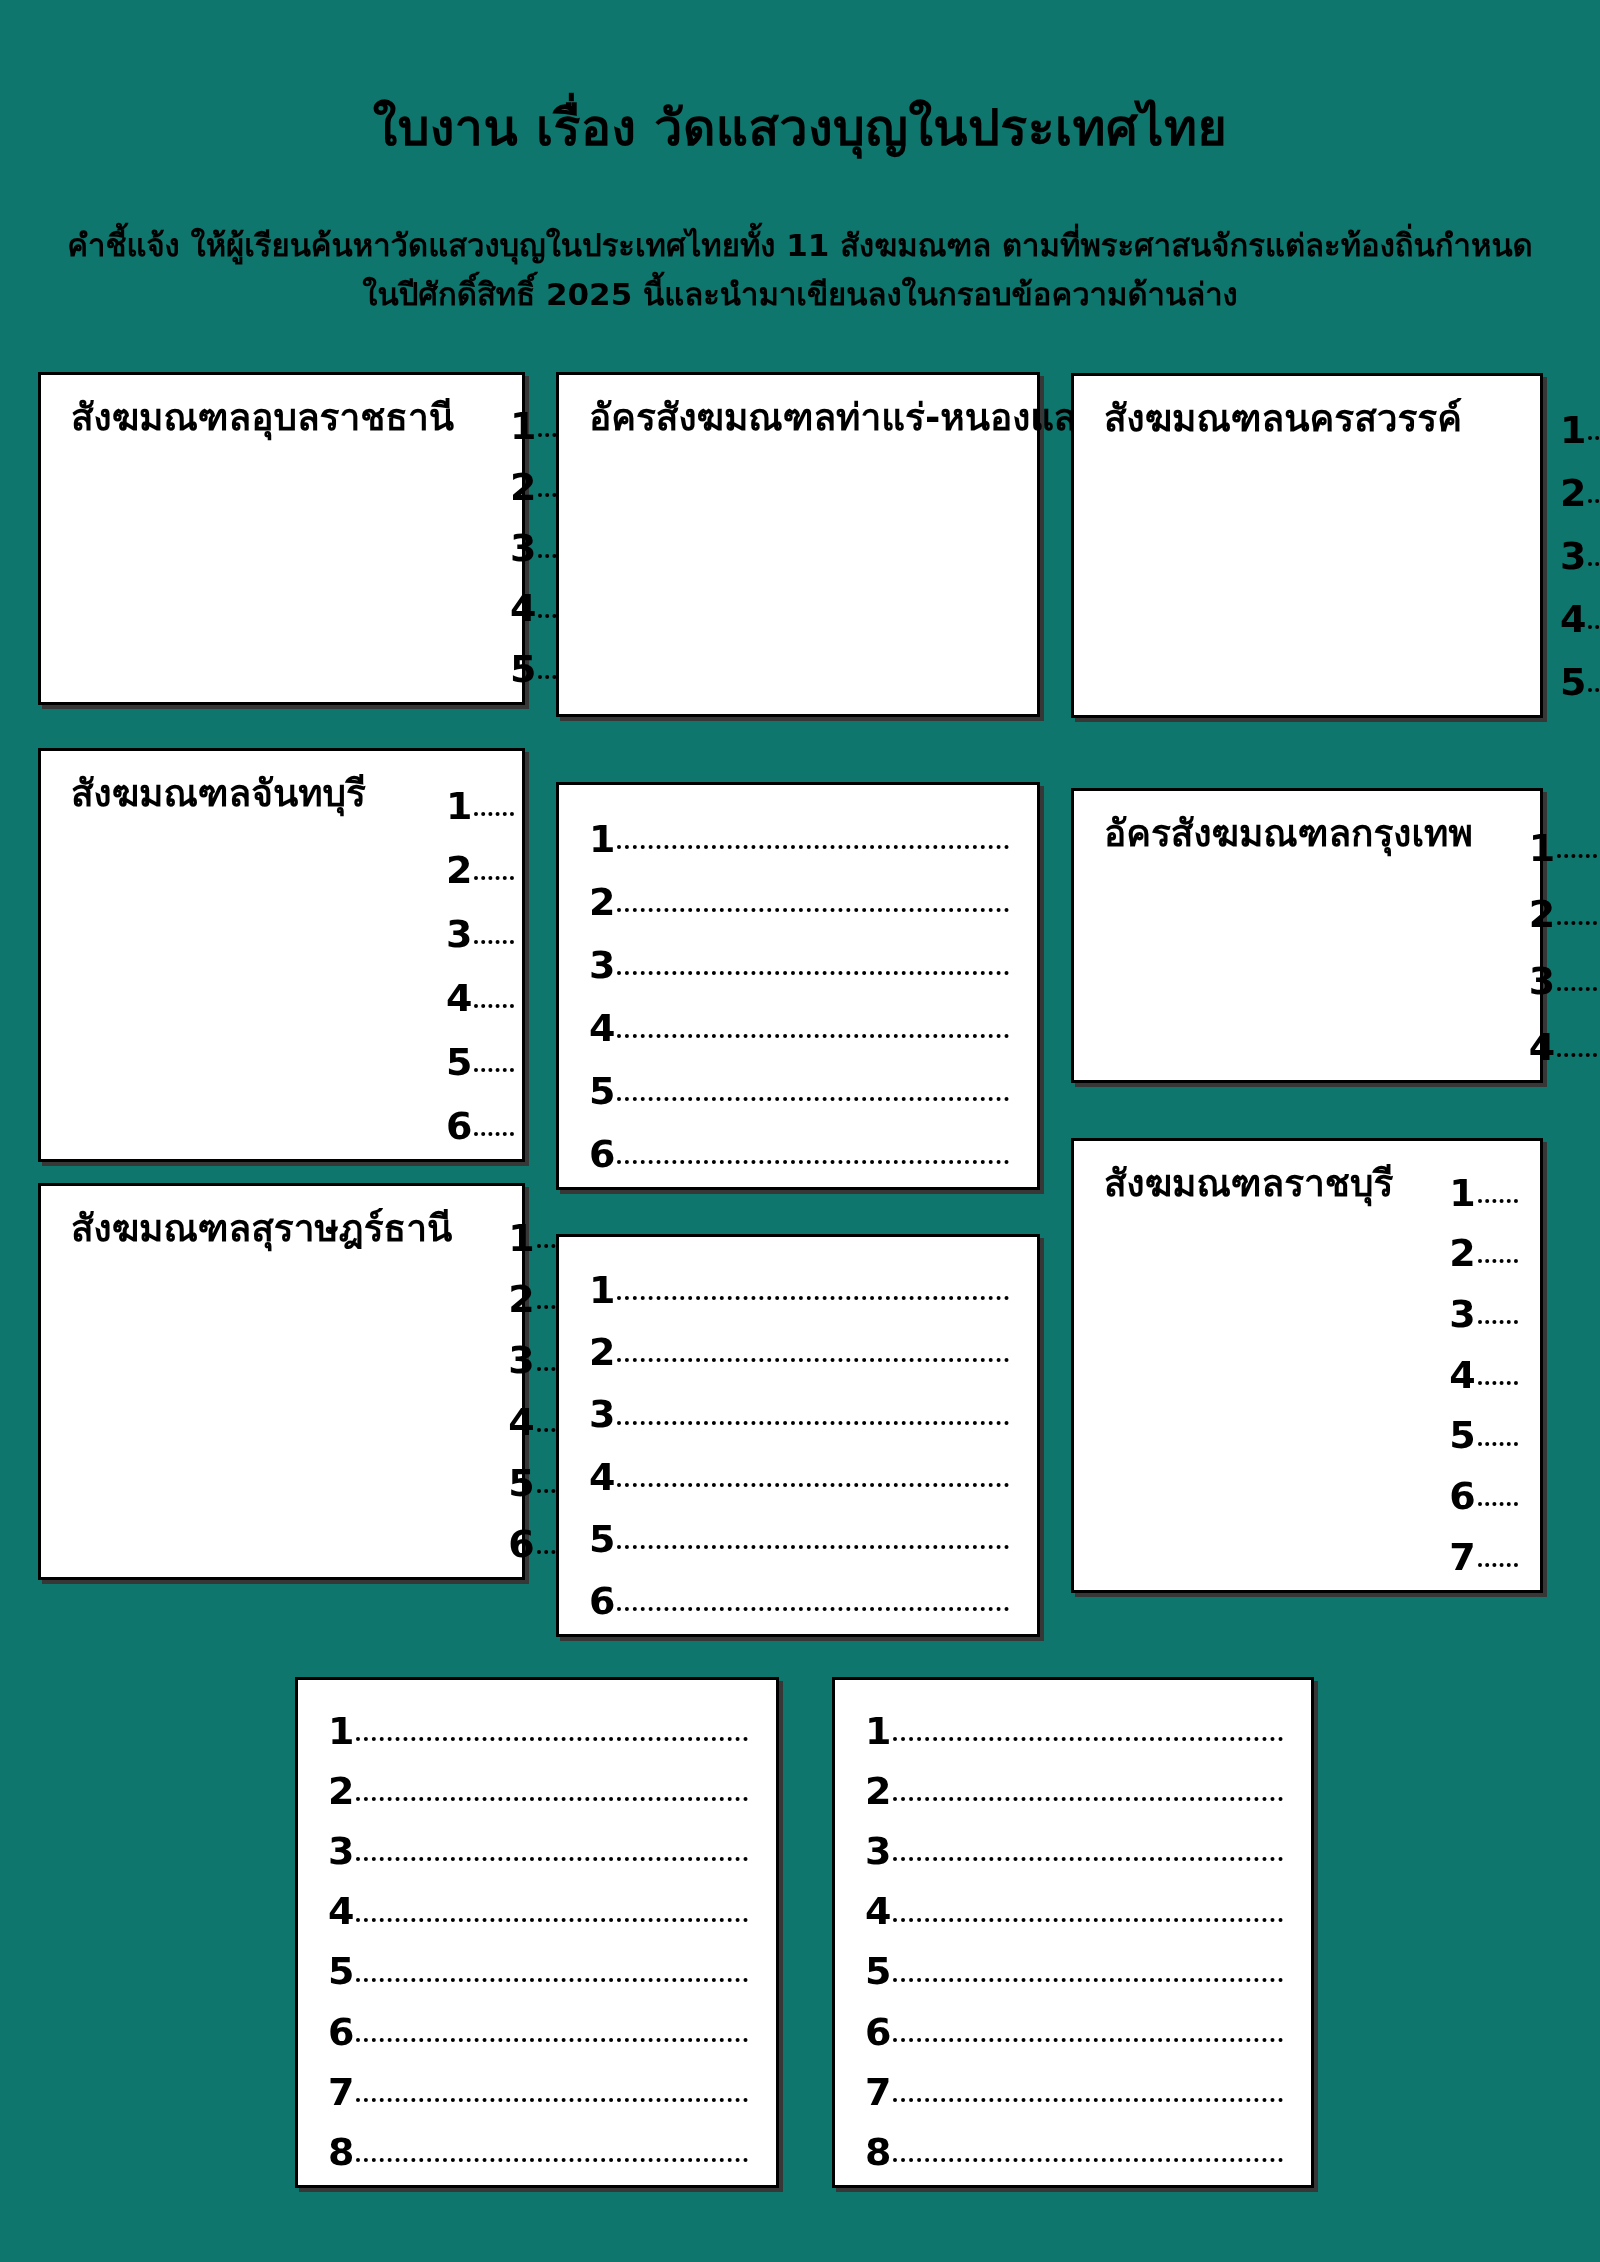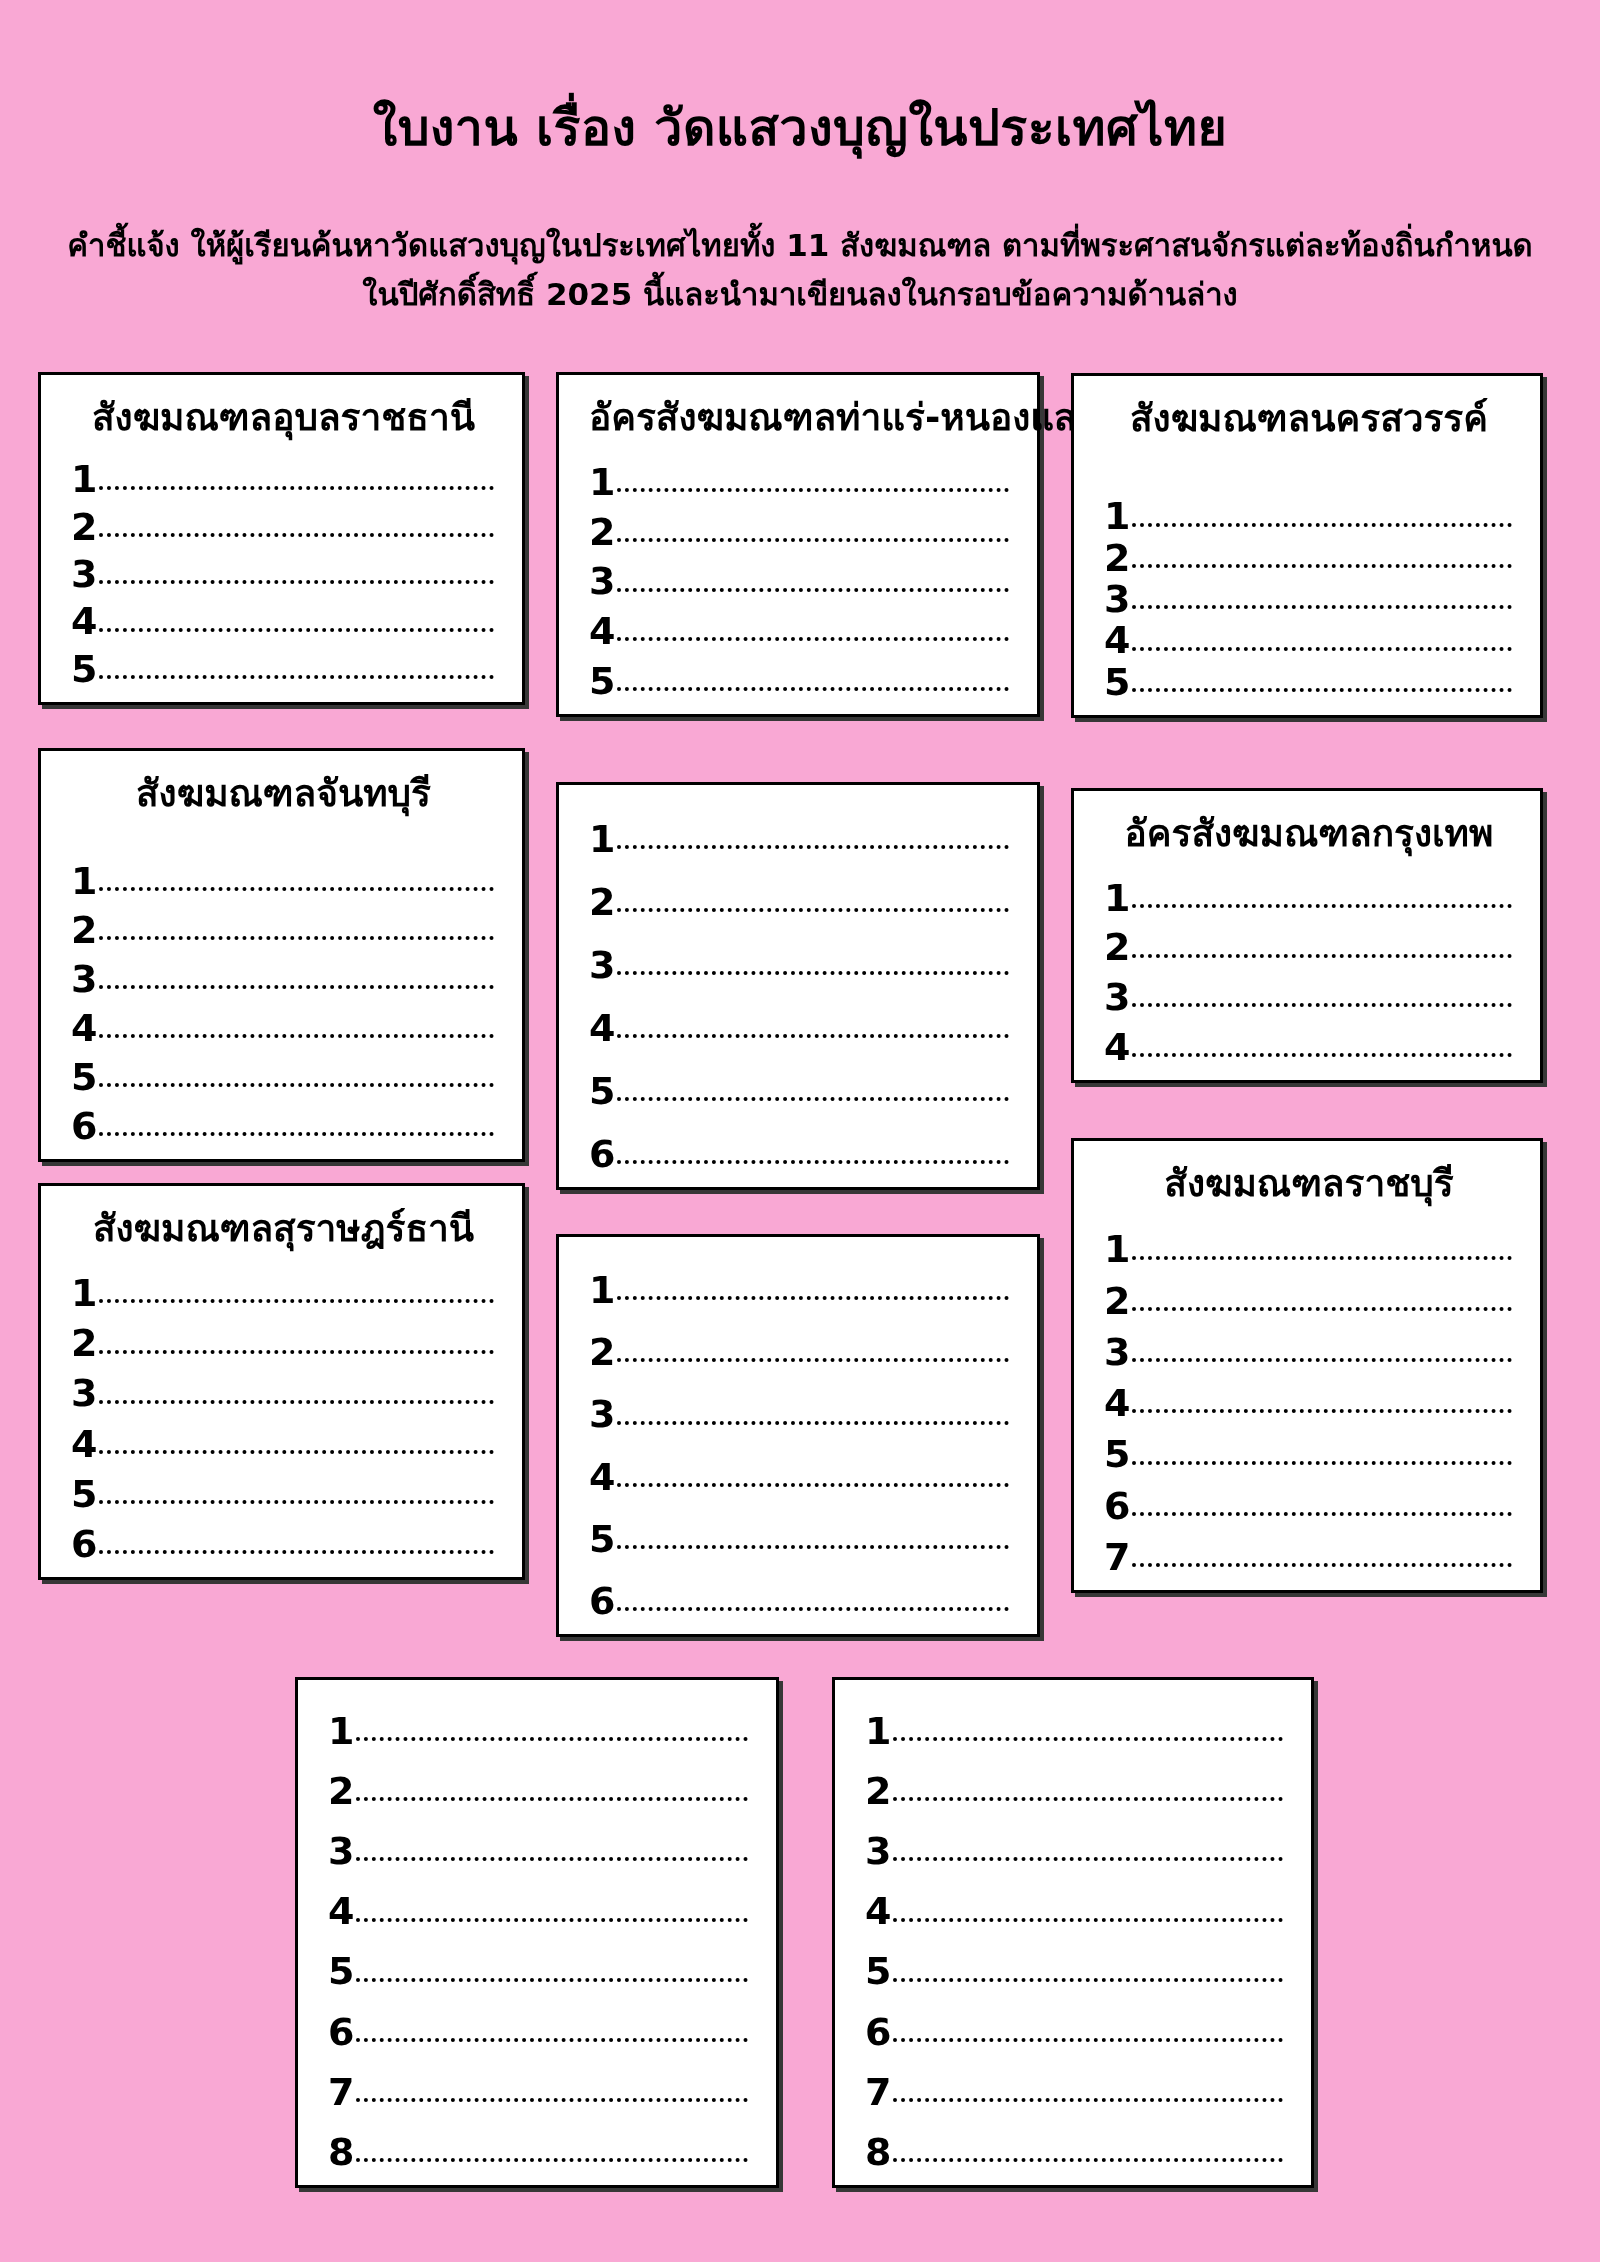--- a/index.html
+++ b/index.html
@@ -1,20 +1,20 @@
 <!DOCTYPE html>
 <html lang="th"><head>
 <meta charset="utf-8">
 <style>
   html, body { margin: 0; padding: 0; background: #ffffff; }
   .page {
     position: relative;
     width: 1600px;
     height: 2262px;
-    background: #f9a8d4;
+    background: #0f766e;
     color: #000000;
     font-family: "DejaVu Sans", "Liberation Sans", sans-serif;
     overflow: hidden;
   }
   .page-title {
     margin: 0;
     padding-top: 88px;
     text-align: center;
     font-size: 50px;
     font-weight: bold;
@@ -27,21 +27,21 @@
     font-weight: bold;
     line-height: 1.58;
   }
   .box {
     position: absolute;
     box-sizing: border-box;
     border: 3px solid #000000;
     background: #ffffff;
     box-shadow: 4px 4px 0 #373737;
     display: flex;
-    flex-direction: column;
+    flex-direction: row;
     text-align: center;
   }
   .box-title {
     margin: 0;
     padding: 20px 26px 0 30px;
     font-size: 37px;
     font-weight: bold;
     line-height: 1.25;
     white-space: nowrap;
   }

